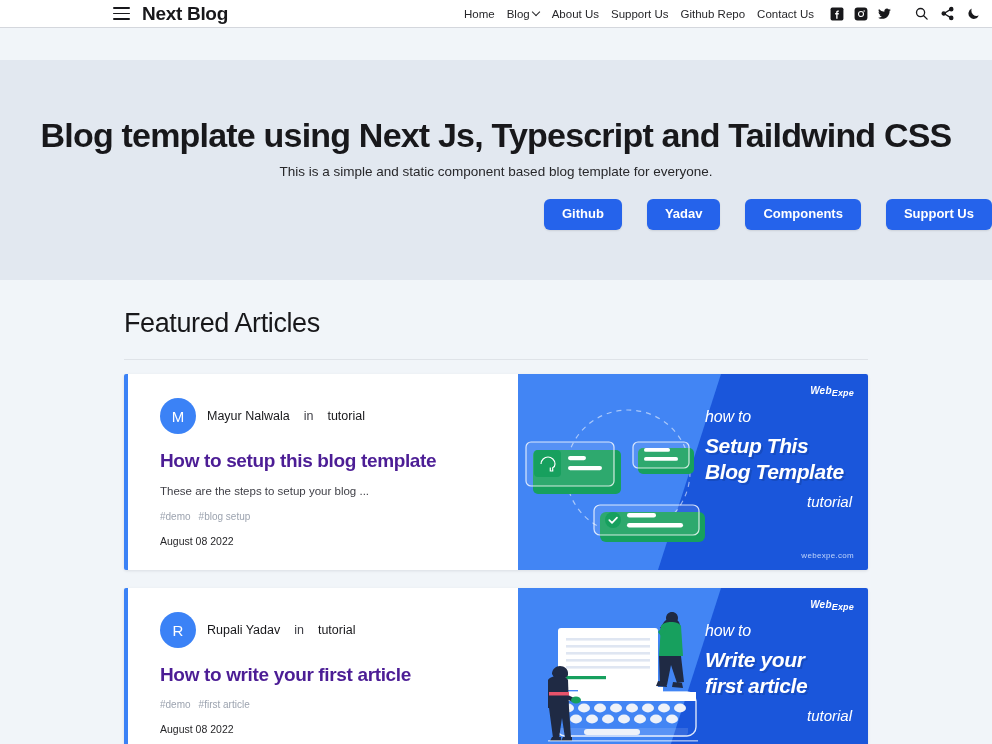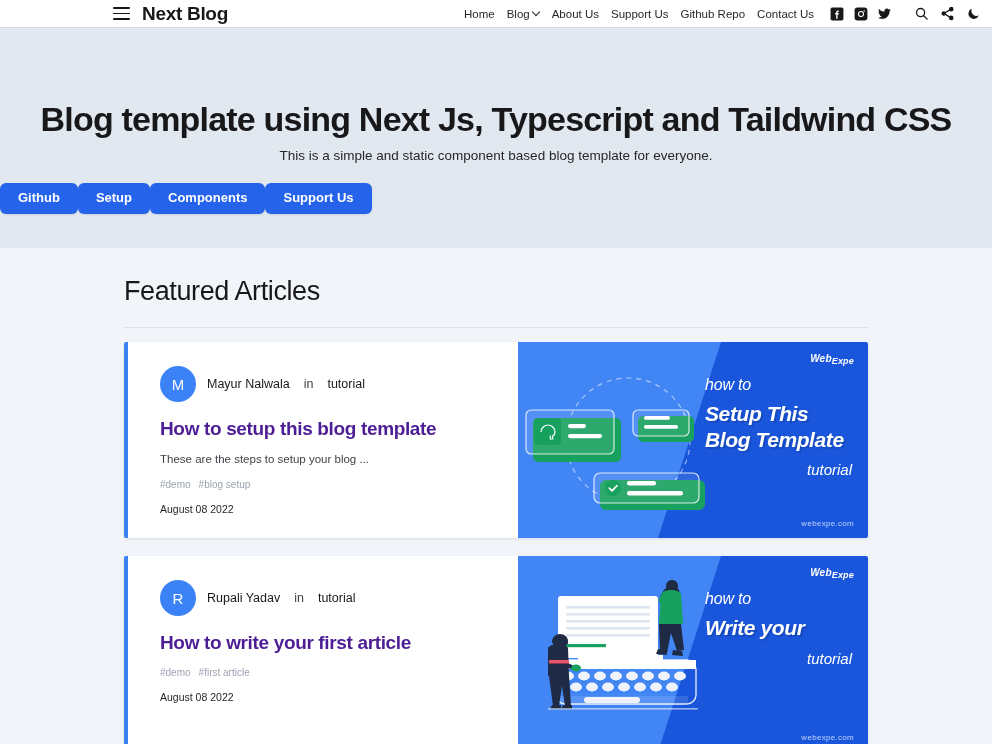--- a/index.html
+++ b/index.html
@@ -121,43 +121,45 @@
     display: flex;
     align-items: center;
     gap: 11px;
     margin-left: 22px;
   }
 
   
   .hero {
     background: #e2e8f0;
     height: 220px;
-    padding-top: 72px;
+    padding-top: 56px;
     text-align: center;
+    margin-top: 32px;
   }
 
   .hero-title {
     font-size: 34px;
     font-weight: 700;
     letter-spacing: -0.8px;
     color: #18181b;
     line-height: 1.15;
   }
 
   .hero-sub {
     margin-top: 9px;
     font-size: 13.5px;
     color: #27272a;
     font-weight: 400;
   }
 
   .hero-buttons {
     margin-top: 20px;
     display: flex;
-    justify-content: flex-start;
+    justify-content: flex-end;
+    gap: 25px;
   }
 
   .btn {
     background: #2563eb;
     color: #ffffff;
     font-size: 13px;
     font-weight: 700;
     padding: 8px 18px;
     border: none;
     border-radius: 6px;
@@ -426,21 +428,21 @@
       </span>
     </div>
   </div>
 </div>
 
 <section class="hero">
   <h1 class="hero-title">Blog template using Next Js, Typescript and Taildwind CSS</h1>
   <p class="hero-sub">This is a simple and static component based blog template for everyone.</p>
   <div class="hero-buttons">
     <button class="btn">Github</button>
-    <button class="btn">Setup</button>
+    <button class="btn">Yadav</button>
     <button class="btn">Components</button>
     <button class="btn">Support Us</button>
   </div>
 </section>
 
 <main class="main">
   <h2 class="section-title">Featured Articles</h2>
   <div class="divider"></div>
 
   <div class="card-list">
@@ -568,20 +570,21 @@
             <path d="M45 149h9v4h-11z" fill="#1f2a44"></path>
             <rect x="31" y="104" width="20" height="3.5" fill="#e8536b"></rect>
           </g>
           <rect x="30" y="152" width="150" height="1.6" fill="#ffffff" fill-opacity="0.55"></rect>
         </svg>
         <div class="thumb-logo"><span>Web</span><span class="sub">Expe</span></div>
         <div class="thumb-text">
           <div class="thumb-howto">how to</div>
           <div class="thumb-main">
             <div>Write your</div>
+            <div>first article</div>
           </div>
           <div class="thumb-tutorial">tutorial</div>
         </div>
         <div class="thumb-url">webexpe.com</div>
       </div>
     </article>
 
   </div>
 </main>
 

